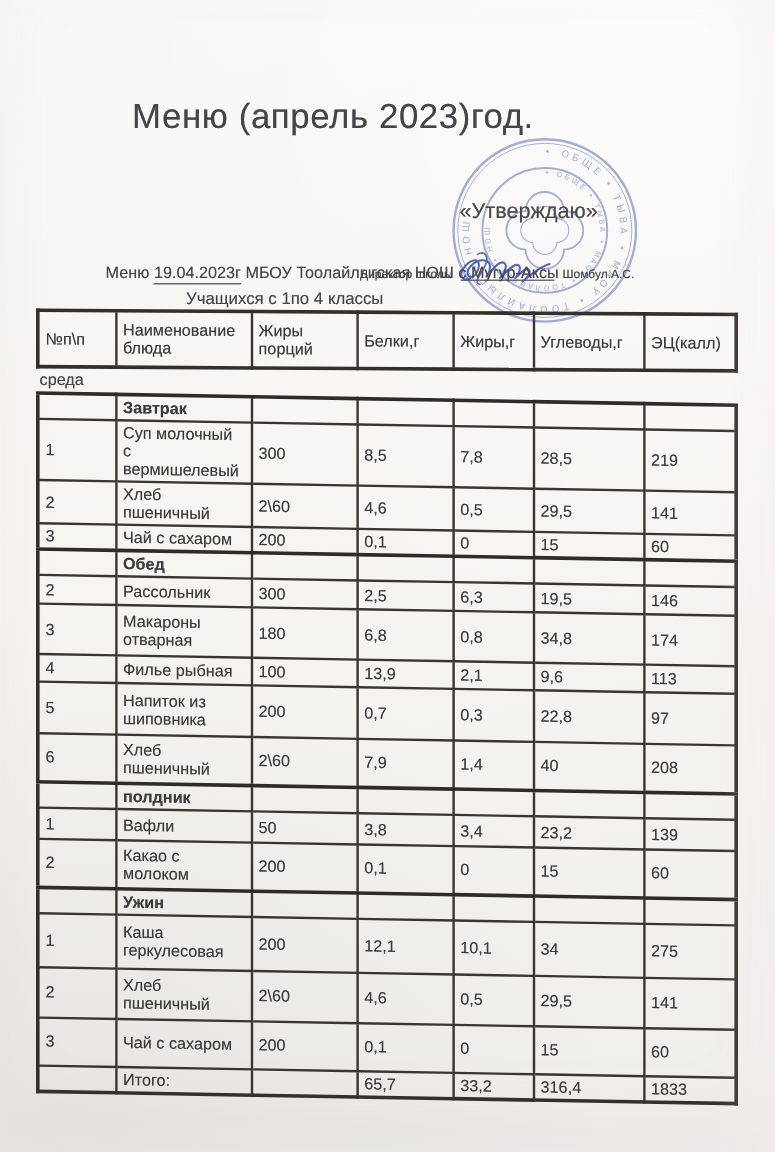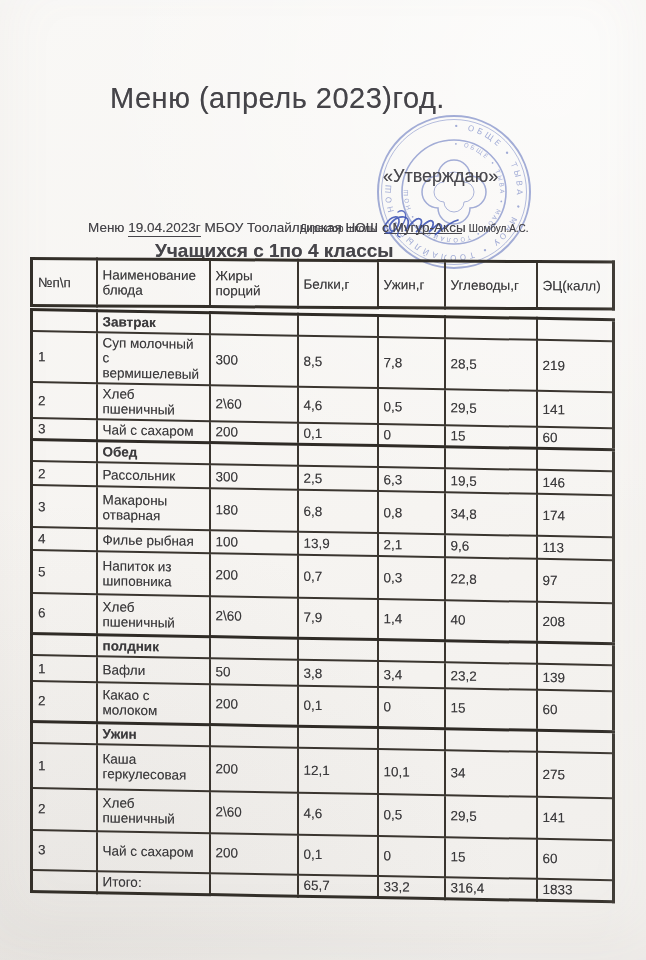--- a/index.html
+++ b/index.html
@@ -23,21 +23,21 @@
   .title1{position:absolute;left:110px;top:56px;font-size:29px;letter-spacing:.5px;color:#454449;margin-top:26px;}
   .title2{position:absolute;left:162px;top:102px;font-size:29px;letter-spacing:.5px;color:#454449;}
   .title2 .u{border-bottom:2.5px solid #4a4950;padding:0 6px 3px 2px;display:inline-block;transform:rotate(.4deg);}
   .approve{position:absolute;left:383px;top:166px;font-size:18px;color:#4a494e;}
   .director{position:absolute;left:300px;top:196px;font-size:10px;color:#45444a;white-space:nowrap;margin-top:22px;}
   .sig-slot{display:inline-block;width:78px;border-bottom:1.6px solid #4a4950;position:relative;height:15px;margin:0 4px;vertical-align:-2px;}
   .sig-slot svg{position:absolute;left:-6px;top:-16px;overflow:visible;}
   .stamp{position:absolute;left:374px;top:112px;opacity:.55;pointer-events:none;mix-blend-mode:multiply;}
   .subtitle1{position:absolute;left:88px;top:220px;font-size:13.5px;color:#46454a;white-space:nowrap;}
   .subtitle1 .u2{border-bottom:1.6px solid #46454a;padding-bottom:1px;}
-  .subtitle2{position:absolute;left:155px;top:240px;font-size:19px;color:#46454a;font-weight:bold;}
+  .subtitle2{position:absolute;left:155px;top:240px;font-size:14px;color:#46454a;}
   .tables{position:absolute;left:30px;top:257px;width:500px;}
   table{border-collapse:collapse;table-layout:fixed;width:582px;}
   .hdr-table{transform:skewY(.35deg);transform-origin:left top;}
   .body-table{transform:skewY(1.0deg);transform-origin:left top;margin-top:1px;}
   th,td{
     border:2px solid #3a352f;
     font-size:13.5px;font-weight:normal;text-align:left;
     padding:2px 5px;vertical-align:middle;color:#3b3a3c;
     overflow:hidden;
   }
@@ -99,26 +99,27 @@
           <col class="col4">
           <col class="col5">
           <col class="col6">
         </colgroup>
       <tbody>
           <tr>
         <th class="soft">№п\п</th>
         <th class="soft">Наименование блюда</th>
         <th class="soft">Жиры порций</th>
         <th class="soft">Белки,г</th>
-        <th class="soft">Ужин,г</th>
+        <th class="soft">Жиры,г</th>
         <th class="soft">Углеводы,г</th>
         <th class="soft">ЭЦ(калл)</th>
       </tr>
     </tbody>
       </table>
+    <div class="day-label soft">среда</div>
     <table class="body-table">
       <colgroup>
           <col class="col0">
           <col class="col1">
           <col class="col2">
           <col class="col3">
           <col class="col4">
           <col class="col5">
           <col class="col6">
         </colgroup>

